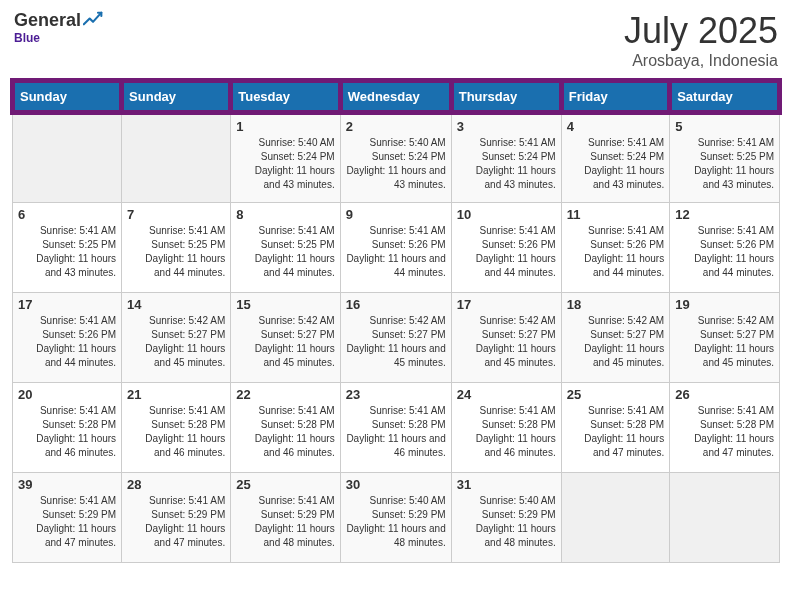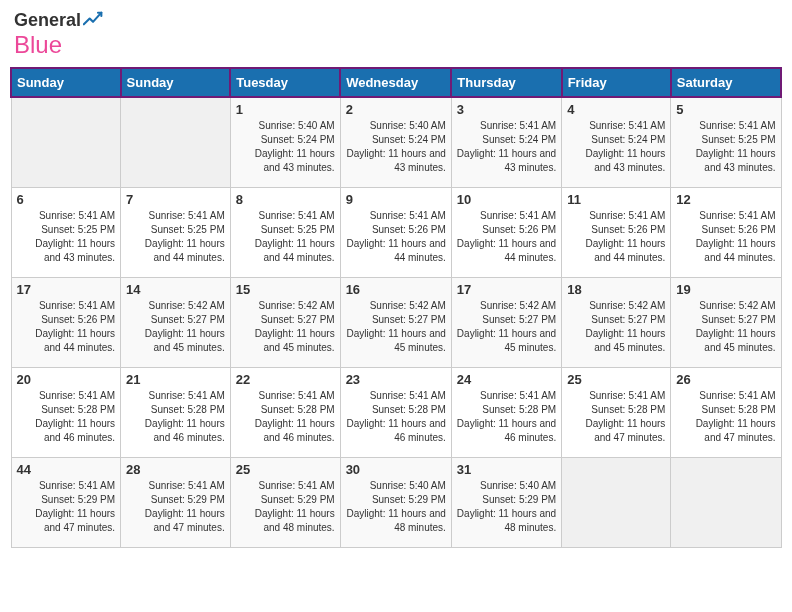--- a/index.html
+++ b/index.html
@@ -21,23 +21,23 @@
       display: flex;
       align-items: flex-end;
       gap: 0;
     }
     .logo-text-general {
       font-size: 18px;
       font-weight: bold;
       color: #333;
     }
     .logo-text-blue {
-      font-size: 24px;
-      font-weight: normal;
-      color: #ec4899;
+      font-size: 12px;
+      font-weight: bold;
+      color: #4c1d95;
     }
     .logo-icon {
       width: 20px;
       height: 20px;
       margin-left: 2px;
     }
     .title-block {
       text-align: right;
     }
     .month-title {
@@ -54,21 +54,21 @@
       border-collapse: collapse;
       border: 1px solid #ccc;
     }
     thead tr th {
       background-color: #1a6faf;
       color: #fff;
       text-align: left;
       padding: 6px 5px;
       font-size: 13px;
       font-weight: bold;
-      border: 2px solid #701a75;
+      border: 5px solid #701a75;
     }
     tbody tr td {
       border: 1px solid #ccc;
       vertical-align: top;
       padding: 4px 5px;
       width: 113px;
       min-height: 80px;
       height: 90px;
       font-size: 10.5px;
       color: #333;
@@ -105,20 +105,24 @@
       <div style="display:flex;align-items:center;">
         <span class="logo-text-general">General</span>
         <svg class="logo-icon" viewBox="0 0 24 24" xmlns="http://www.w3.org/2000/svg">
           <path d="M22 2L12 13 8 9 1 16" stroke="#1a6faf" stroke-width="2.5" fill="none" stroke-linecap="round" stroke-linejoin="round"></path>
           <path d="M18 2h4v4" stroke="#1a6faf" stroke-width="2.5" fill="none" stroke-linecap="round" stroke-linejoin="round"></path>
         </svg>
       </div>
       <span class="logo-text-blue">Blue</span>
     </div>
   </div>
+  <div class="title-block">
+    <div class="month-title">July 2025</div>
+    <div class="location-title">Arosbaya, Indonesia</div>
+  </div>
 </div>
 
 <table>
   <thead>
     <tr>
     <th>Sunday</th>
         <th>Sunday</th>
         <th>Tuesday</th>
         <th>Wednesday</th>
         <th>Thursday</th>
@@ -288,21 +292,21 @@
         </td>
         <td>
           <span class="day-num">26</span>
           <div class="day-info" style="white-space: pre-line;">Sunrise: 5:41 AM
 Sunset: 5:28 PM
 Daylight: 11 hours and 47 minutes.</div>
         </td>
       </tr>
       <tr>
         <td>
-          <span class="day-num">44</span>
+          <span class="day-num">39</span>
           <div class="day-info" style="white-space: pre-line;">Sunrise: 5:41 AM
 Sunset: 5:29 PM
 Daylight: 11 hours and 47 minutes.</div>
         </td>
         <td>
           <span class="day-num">28</span>
           <div class="day-info" style="white-space: pre-line;">Sunrise: 5:41 AM
 Sunset: 5:29 PM
 Daylight: 11 hours and 47 minutes.</div>
         </td>

